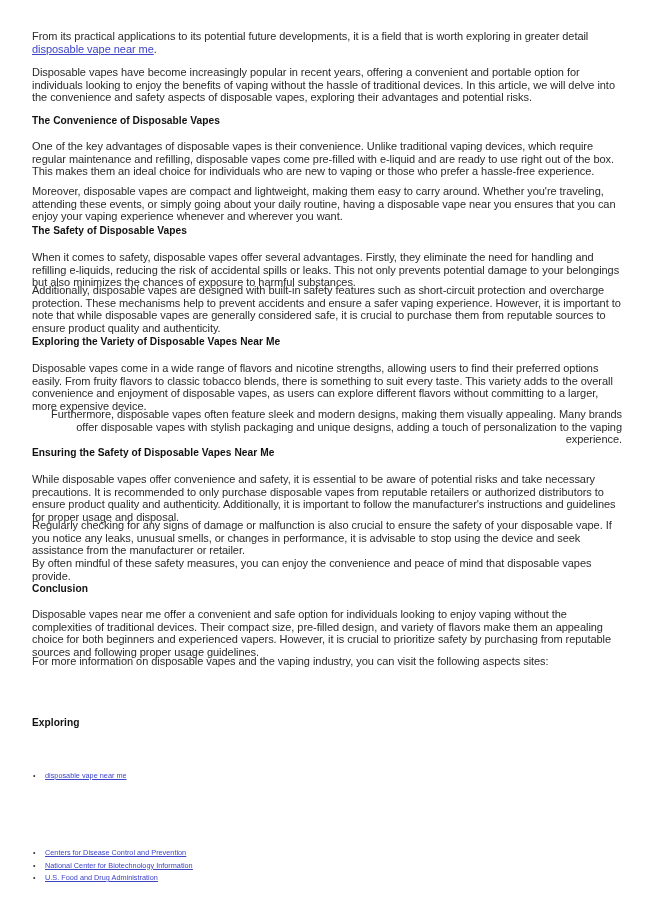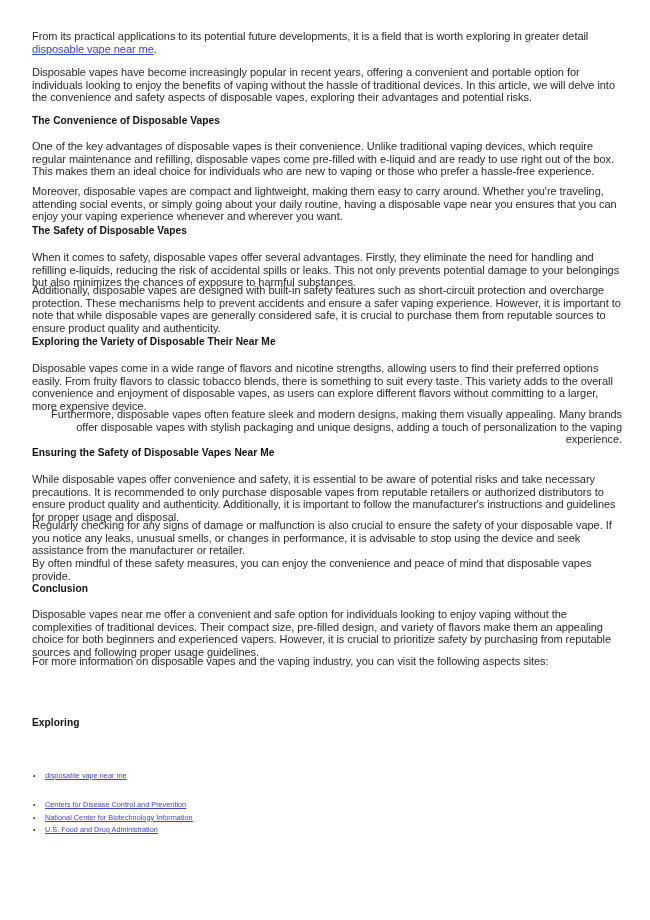--- a/index.html
+++ b/index.html
@@ -64,27 +64,27 @@
 <body>
 
 <div class="page">
 
   <p class="abs" style="top:30px;"><span>From its practical applications to its potential future developments, it is a field that is worth exploring in greater detail </span><a href="#">disposable vape near me</a><span>.</span></p>
 
   <p class="abs" style="top:66px;">Disposable vapes have become increasingly popular in recent years, offering a convenient and portable option for individuals looking to enjoy the benefits of vaping without the hassle of traditional devices. In this article, we will delve into the convenience and safety aspects of disposable vapes, exploring their advantages and potential risks.</p>
 
   <h2 class="abs" style="top:114px;">The Convenience of Disposable Vapes</h2>
   <p class="abs" style="top:140px;">One of the key advantages of disposable vapes is their convenience. Unlike traditional vaping devices, which require regular maintenance and refilling, disposable vapes come pre-filled with e-liquid and are ready to use right out of the box. This makes them an ideal choice for individuals who are new to vaping or those who prefer a hassle-free experience.</p>
-  <p class="abs" style="top:185px;">Moreover, disposable vapes are compact and lightweight, making them easy to carry around. Whether you're traveling, attending social events, or simply going about your daily routine, having a disposable vape near you ensures that you can enjoy your vaping experience whenever and wherever you want.</p>
+  <p class="abs" style="top:185px;">Moreover, disposable vapes are compact and lightweight, making them easy to carry around. Whether you're traveling, attending these events, or simply going about your daily routine, having a disposable vape near you ensures that you can enjoy your vaping experience whenever and wherever you want.</p>
 
   <h2 class="abs" style="top:224px;">The Safety of Disposable Vapes</h2>
   <p class="abs" style="top:251px;">When it comes to safety, disposable vapes offer several advantages. Firstly, they eliminate the need for handling and refilling e-liquids, reducing the risk of accidental spills or leaks. This not only prevents potential damage to your belongings but also minimizes the chances of exposure to harmful substances.</p>
   <p class="abs" style="top:284px;">Additionally, disposable vapes are designed with built-in safety features such as short-circuit protection and overcharge protection. These mechanisms help to prevent accidents and ensure a safer vaping experience. However, it is important to note that while disposable vapes are generally considered safe, it is crucial to purchase them from reputable sources to ensure product quality and authenticity.</p>
 
-  <h2 class="abs" style="top:335px;">Exploring the Variety of Disposable Their Near Me</h2>
+  <h2 class="abs" style="top:335px;">Exploring the Variety of Disposable Vapes Near Me</h2>
   <p class="abs" style="top:362px;">Disposable vapes come in a wide range of flavors and nicotine strengths, allowing users to find their preferred options easily. From fruity flavors to classic tobacco blends, there is something to suit every taste. This variety adds to the overall convenience and enjoyment of disposable vapes, as users can explore different flavors without committing to a larger, more expensive device.</p>
   <p class="abs" style="top:408px;text-align:right;">Furthermore, disposable vapes often feature sleek and modern designs, making them visually appealing. Many brands offer disposable vapes with stylish packaging and unique designs, adding a touch of personalization to the vaping experience.</p>
 
   <h2 class="abs" style="top:446px;">Ensuring the Safety of Disposable Vapes Near Me</h2>
   <p class="abs" style="top:473px;">While disposable vapes offer convenience and safety, it is essential to be aware of potential risks and take necessary precautions. It is recommended to only purchase disposable vapes from reputable retailers or authorized distributors to ensure product quality and authenticity. Additionally, it is important to follow the manufacturer's instructions and guidelines for proper usage and disposal.</p>
   <p class="abs" style="top:519px;">Regularly checking for any signs of damage or malfunction is also crucial to ensure the safety of your disposable vape. If you notice any leaks, unusual smells, or changes in performance, it is advisable to stop using the device and seek assistance from the manufacturer or retailer.</p>
   <p class="abs" style="top:557px;">By often mindful of these safety measures, you can enjoy the convenience and peace of mind that disposable vapes provide.</p>
 
   <h2 class="abs" style="top:582px;">Conclusion</h2>
   <p class="abs" style="top:608px;">Disposable vapes near me offer a convenient and safe option for individuals looking to enjoy vaping without the complexities of traditional devices. Their compact size, pre-filled design, and variety of flavors make them an appealing choice for both beginners and experienced vapers. However, it is crucial to prioritize safety by purchasing from reputable sources and following proper usage guidelines.</p>
@@ -92,21 +92,21 @@
 
   <h2 class="abs" style="top:716px;">Exploring</h2>
 
   <ul class="refs abs" style="top:770px;">
     <li>
       <span class="bullet">•</span>
       <a href="#">disposable vape near me</a>
     </li>
   </ul>
 
-  <ul class="refs abs" style="top:799px;text-decoration:underline;">
+  <ul class="refs abs" style="top:847px;text-decoration:underline;">
     <li>
       <span class="bullet">•</span>
       <a href="#">Centers for Disease Control and Prevention</a>
     </li>
     <li>
       <span class="bullet">•</span>
       <a href="#">National Center for Biotechnology Information</a>
     </li>
     <li>
       <span class="bullet">•</span>

